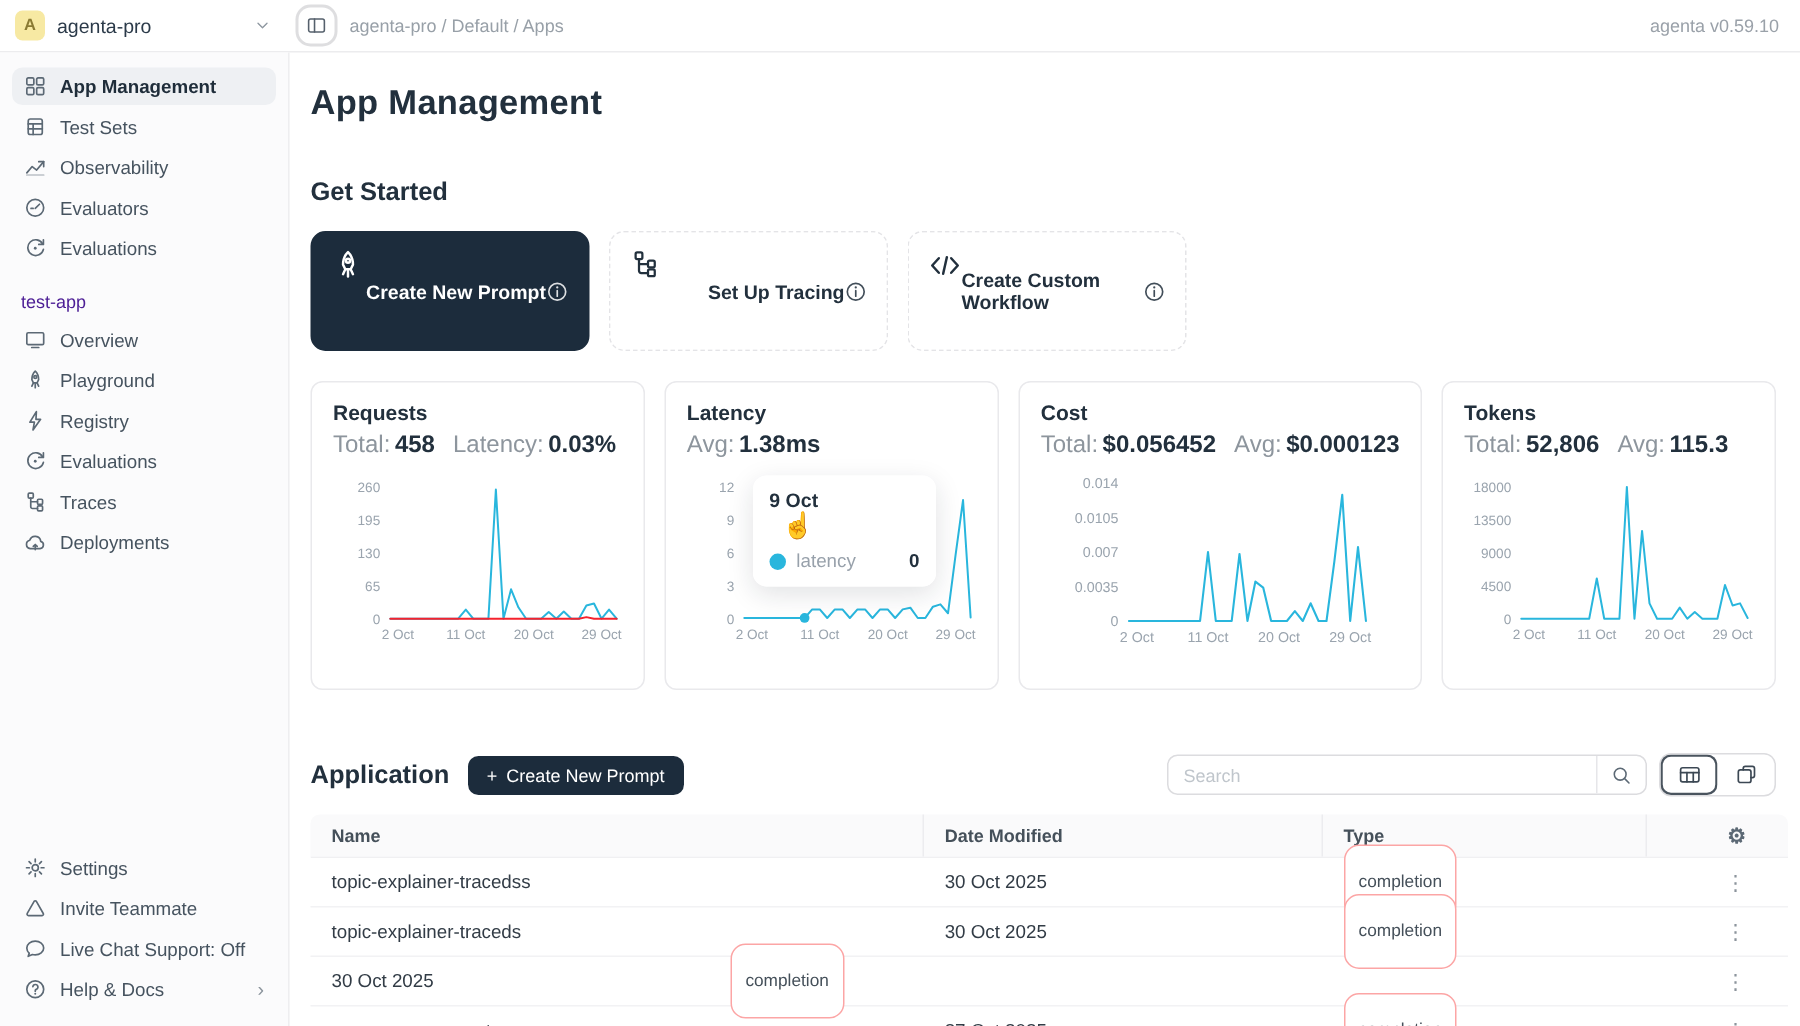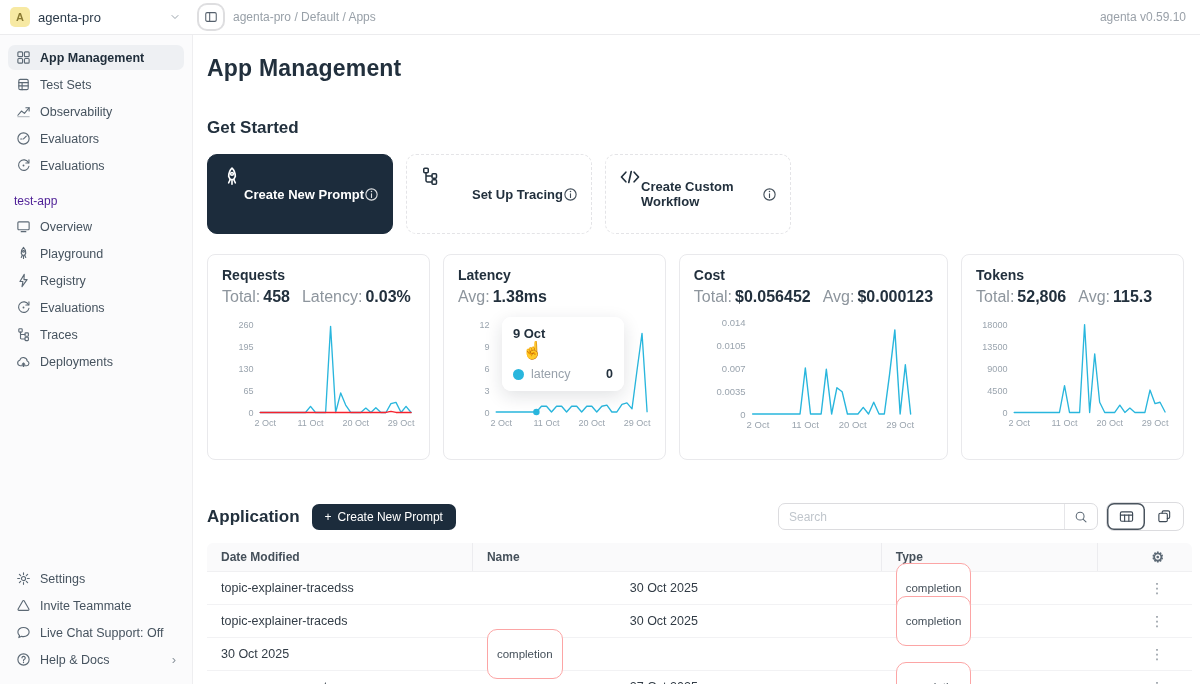--- a/index.html
+++ b/index.html
@@ -471,22 +471,22 @@
         <svg width="15" height="15" viewBox="0 0 16 16">
             <rect x="2" y="4.5" width="9" height="9" rx="1.5"></rect>
             <path d="M5.5 4.5V3.5a1.5 1.5 0 0 1 1.5-1.5h5a1.5 1.5 0 0 1 1.5 1.5v5a1.5 1.5 0 0 1-1.5 1.5h-1"></path>
           </svg>
       </span>
     </div>
   </div>
 
   <div class="table">
     <div class="thead">
+      <div class="cell c1">Name</div>
       <div class="cell c2">Date Modified</div>
-      <div class="cell c1">Name</div>
       <div class="cell c3">Type</div>
       <div class="cell c4">
         <span class="gear-glyph">⚙</span>
       </div>
     </div>
 
     <div class="trow">
       <div class="cell c1">topic-explainer-tracedss</div>
       <div class="cell c2">30 Oct 2025</div>
       <div class="cell c3">

